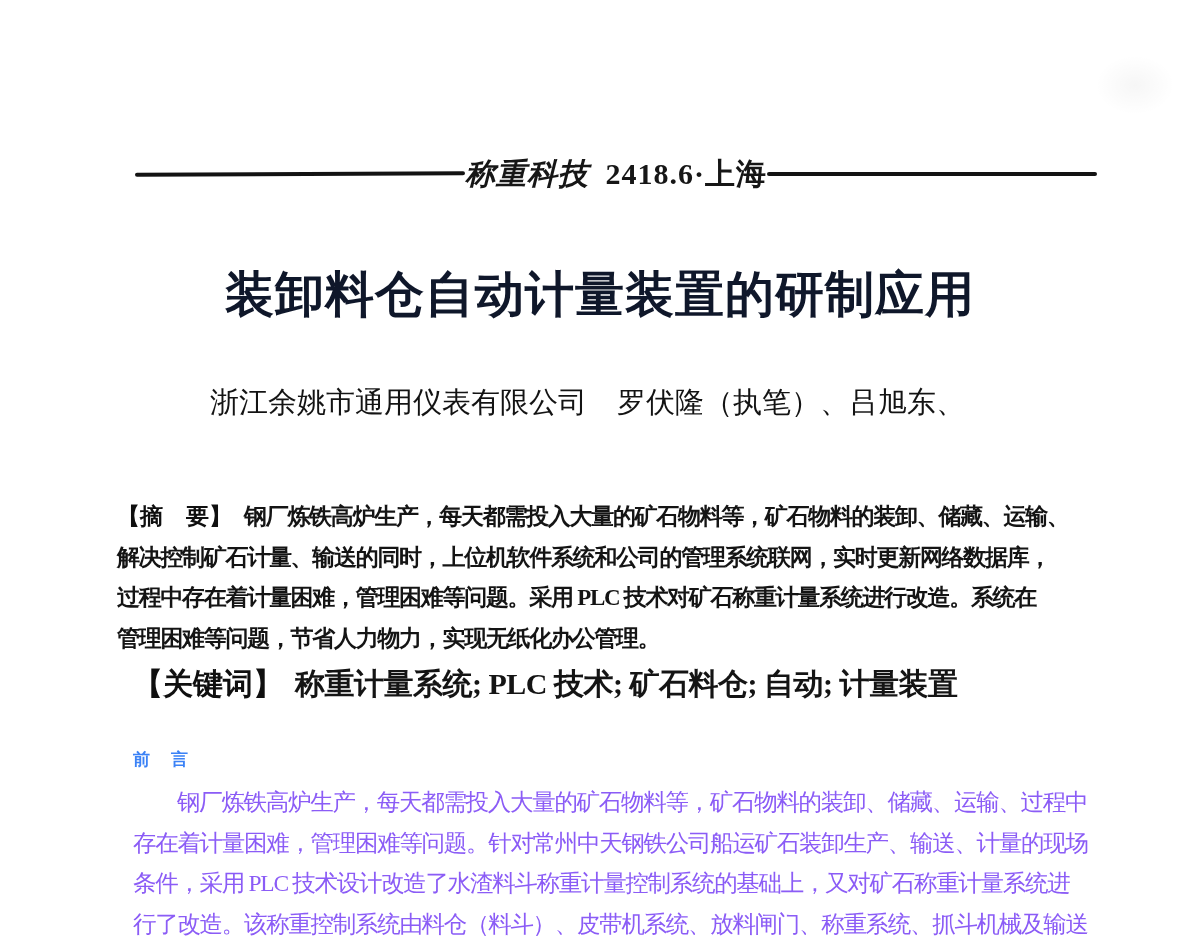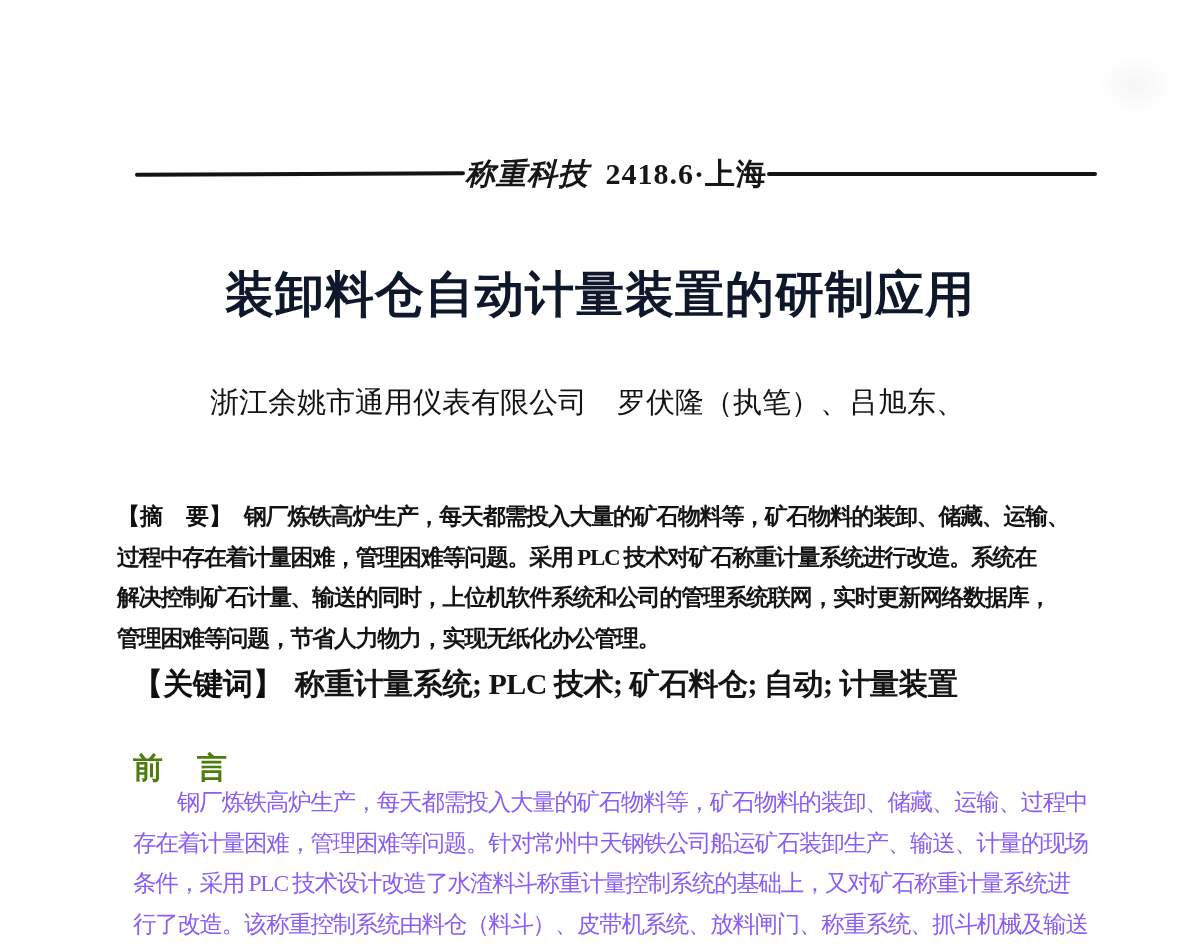--- a/index.html
+++ b/index.html
@@ -119,25 +119,25 @@
     font-family: "Liberation Serif", serif;
     white-space: nowrap;
     color: #141414;
   }
 
   
   .section-heading {
     position: absolute;
     top: 748px;
     left: 133px;
-    font-size: 30px;
+    font-size: 17px;
     font-weight: bold;
     font-family: "Liberation Sans", sans-serif;
     letter-spacing: 2px;
-    color: #4d7c0f;
+    color: #3b82f6;
     white-space: nowrap;
   }
   .body-block {
     position: absolute;
     top: 782px;
     left: 133px;
     width: 950px;
     font-size: 23.5px;
     letter-spacing: -1.3px;
     line-height: 40.5px;
@@ -180,22 +180,22 @@
   <div class="authors-block">
     <div class="authors-line1">
       <span>浙江余姚市通用仪表有限公司</span><span class="author-names-line1">罗伏隆（执笔）、吕旭东、</span>
     </div>
   </div>
 
   <div class="abstract-block">
     <div class="abstract-line">
       <span class="inline-label">【摘　要】</span><span>钢厂炼铁高炉生产，每天都需投入大量的矿石物料等，矿石物料的装卸、储藏、运输、</span>
     </div>
+    <div class="abstract-line">解决控制矿石计量、输送的同时，上位机软件系统和公司的管理系统联网，实时更新网络数据库，</div>
     <div class="abstract-line">过程中存在着计量困难，管理困难等问题。采用 PLC 技术对矿石称重计量系统进行改造。系统在</div>
-    <div class="abstract-line">解决控制矿石计量、输送的同时，上位机软件系统和公司的管理系统联网，实时更新网络数据库，</div>
     <div class="abstract-line">管理困难等问题，节省人力物力，实现无纸化办公管理。</div>
   </div>
 
   <div class="keywords-line">
     <span class="inline-label">【关键词】</span><span>称重计量系统; PLC 技术; 矿石料仓; 自动; 计量装置</span>
   </div>
 
   <div class="section-heading">前　言</div>
 
   <div class="body-block">

